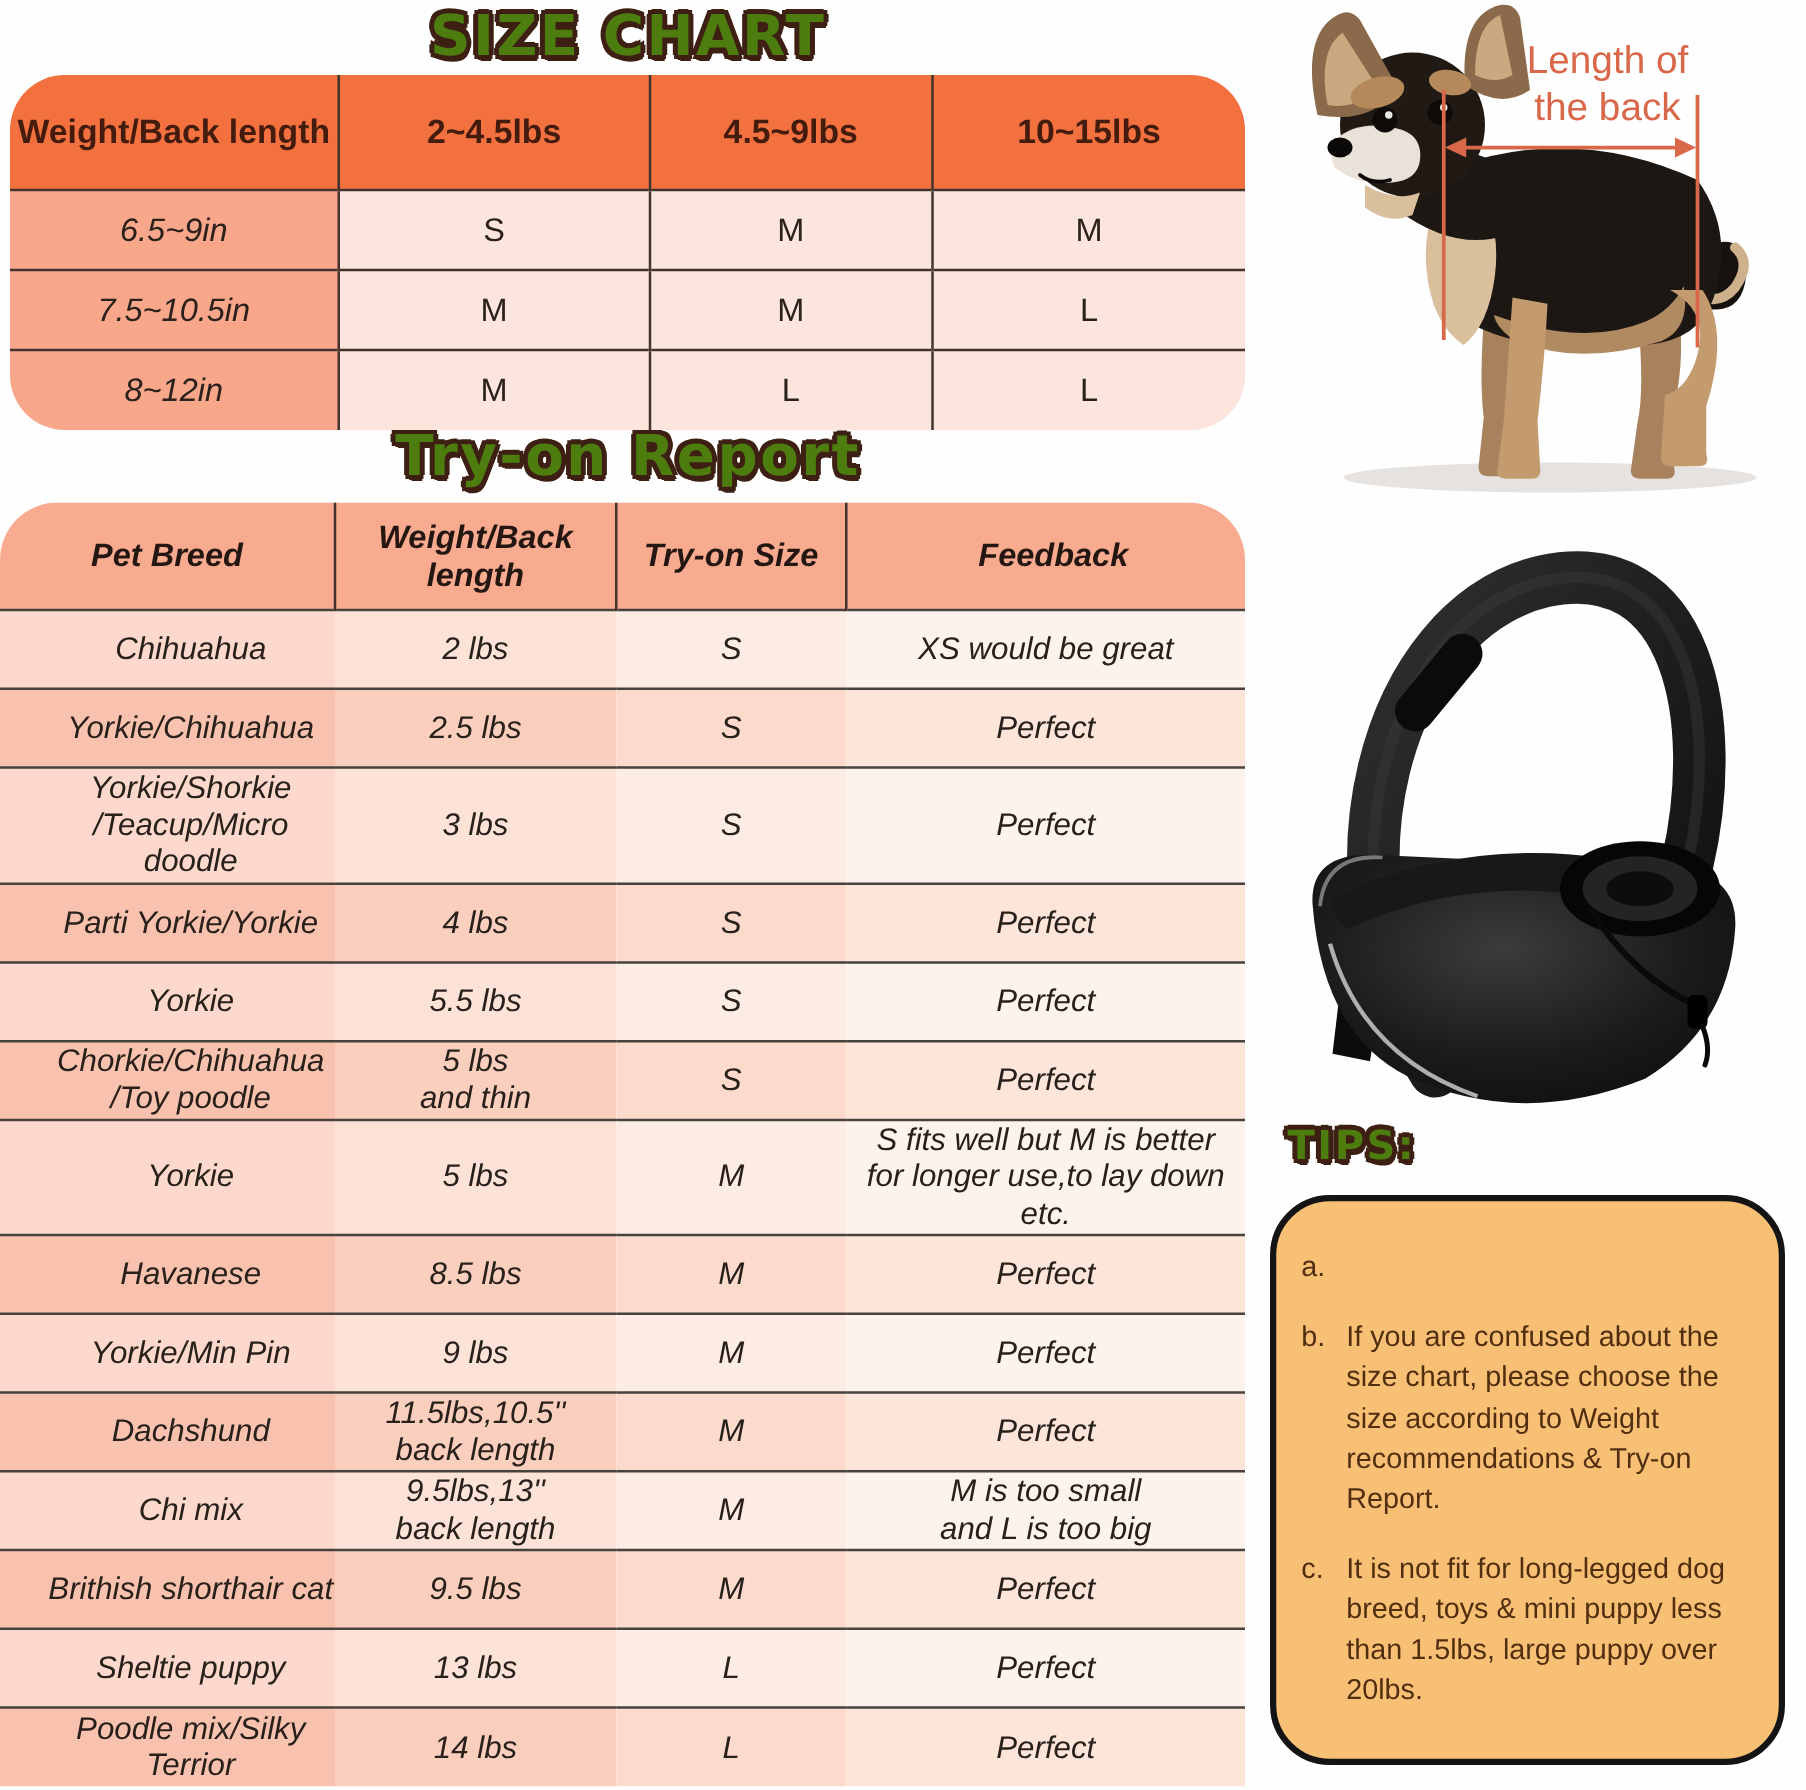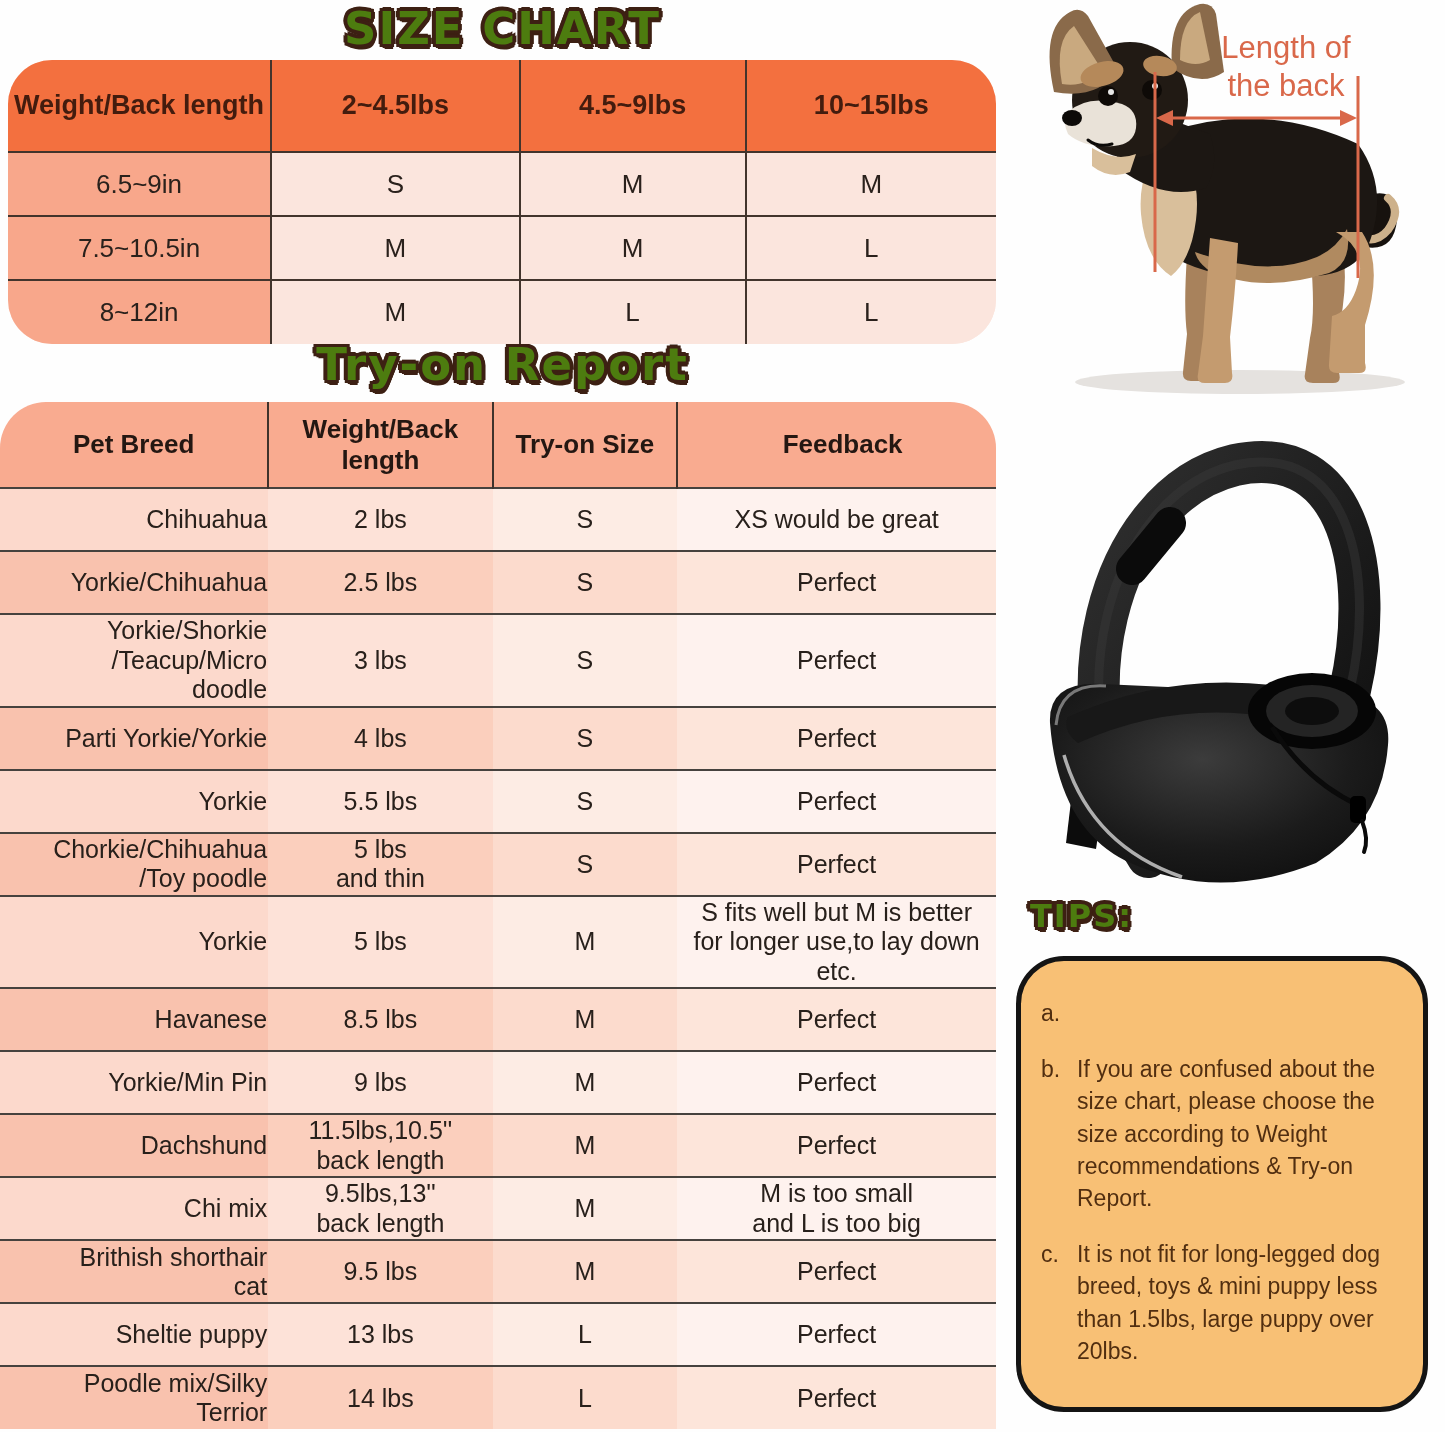--- a/index.html
+++ b/index.html
@@ -31,41 +31,41 @@
   
   table{border-collapse:collapse;table-layout:fixed;width:100%;}
   th,td{font-family:"Liberation Sans", sans-serif;text-align:center;vertical-align:middle;white-space:pre-line;}
 
   
   .sizewrap{left:8px;top:60px;width:988px;height:284px;border-radius:44px;overflow:hidden;background:#fbe5dd;}
   .size-chart thead tr{height:92px;}
   .size-chart tbody tr{height:64px;}
   .size-chart th{background:#f3703f;color:#431c0e;font-size:27px;font-weight:bold;}
   .size-chart td{background:#fbe5dd;color:#2a211c;font-size:26px;}
-  .size-chart td:first-child{background:#f8a78b;}
+  .size-chart td:first-child{background:#f8a78b;font-style:italic;}
   .size-chart th:nth-child(1){width:26.7%;}
   .size-chart th:nth-child(2){width:25.1%;}
   .size-chart th:nth-child(3){width:22.8%;margin-left:24px;}
   .size-chart th:nth-child(4){width:25.4%;}
   .size-chart th + th, .size-chart td + td{border-left:2px solid #42342c;}
   .size-chart tbody td{border-top:2px solid #42342c;}
 
   
-  .tryonwrap{left:0;top:402px;width:996px;height:1030px;border-radius:46px 46px 0 0;overflow:hidden;}
+  .tryonwrap{left:0;top:402px;width:996px;height:1030px;border-radius:46px 46px 0 0;overflow:hidden;font-style:italic;}
   .tryon thead tr{height:86px;}
   .tryon tbody tr{height:63px;}
   .tryon th{background:#f9ab90;color:#241712;font-size:26px;font-weight:bold;}
   .tryon th:nth-child(1){width:27.3%;}
   .tryon th:nth-child(2){width:22.7%;}
   .tryon th:nth-child(3){width:18.6%;}
   .tryon th:nth-child(4){width:31.4%;padding-left:12px;}
   .tryon th + th{border-left:2px solid #3f332c;}
   .tryon td{color:#28201b;font-size:25px;}
   .tryon tbody td{border-top:2px solid #46423e;}
-  .tryon td:first-child{text-align:right;padding-left:53px;}
+  .tryon td:first-child{text-align:center;padding-left:38px;}
   .tryon td.small{font-size:25px;line-height:1.18;}
   .tryon tbody tr:nth-child(odd) td:nth-child(1){background:#fcd9cc;}
   .tryon tbody tr:nth-child(odd) td:nth-child(2){background:#fde2d8;}
   .tryon tbody tr:nth-child(odd) td:nth-child(3){background:#fdece4;}
   .tryon tbody tr:nth-child(odd) td:nth-child(4){background:#fef2ee;}
   .tryon tbody tr:nth-child(even) td:nth-child(1){background:#f9c2ae;}
   .tryon tbody tr:nth-child(even) td:nth-child(2){background:#fbcfbd;}
   .tryon tbody tr:nth-child(even) td:nth-child(3){background:#fcdbcd;}
   .tryon tbody tr:nth-child(even) td:nth-child(4){background:#fde5da;}
 

